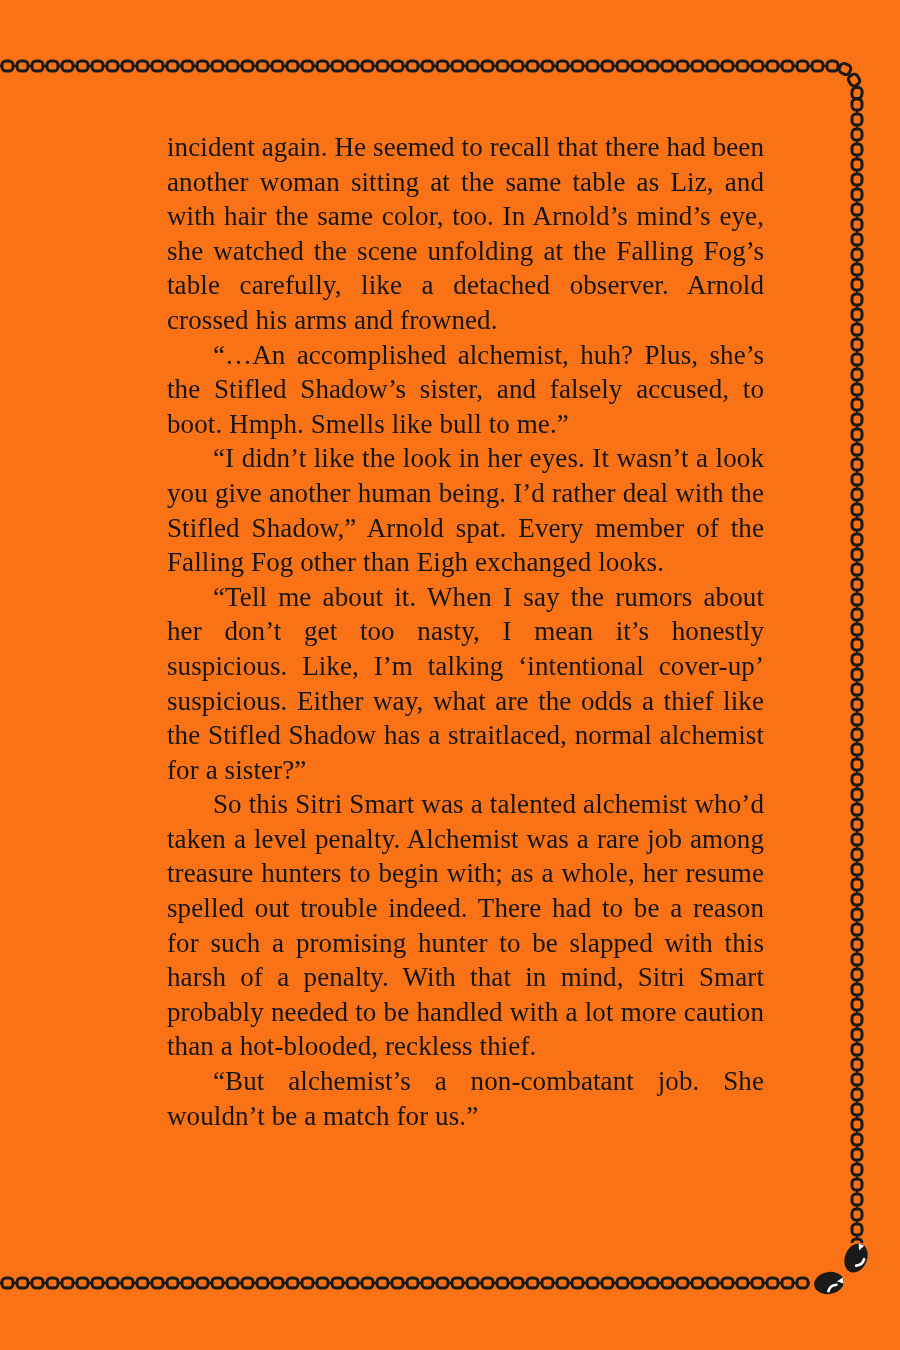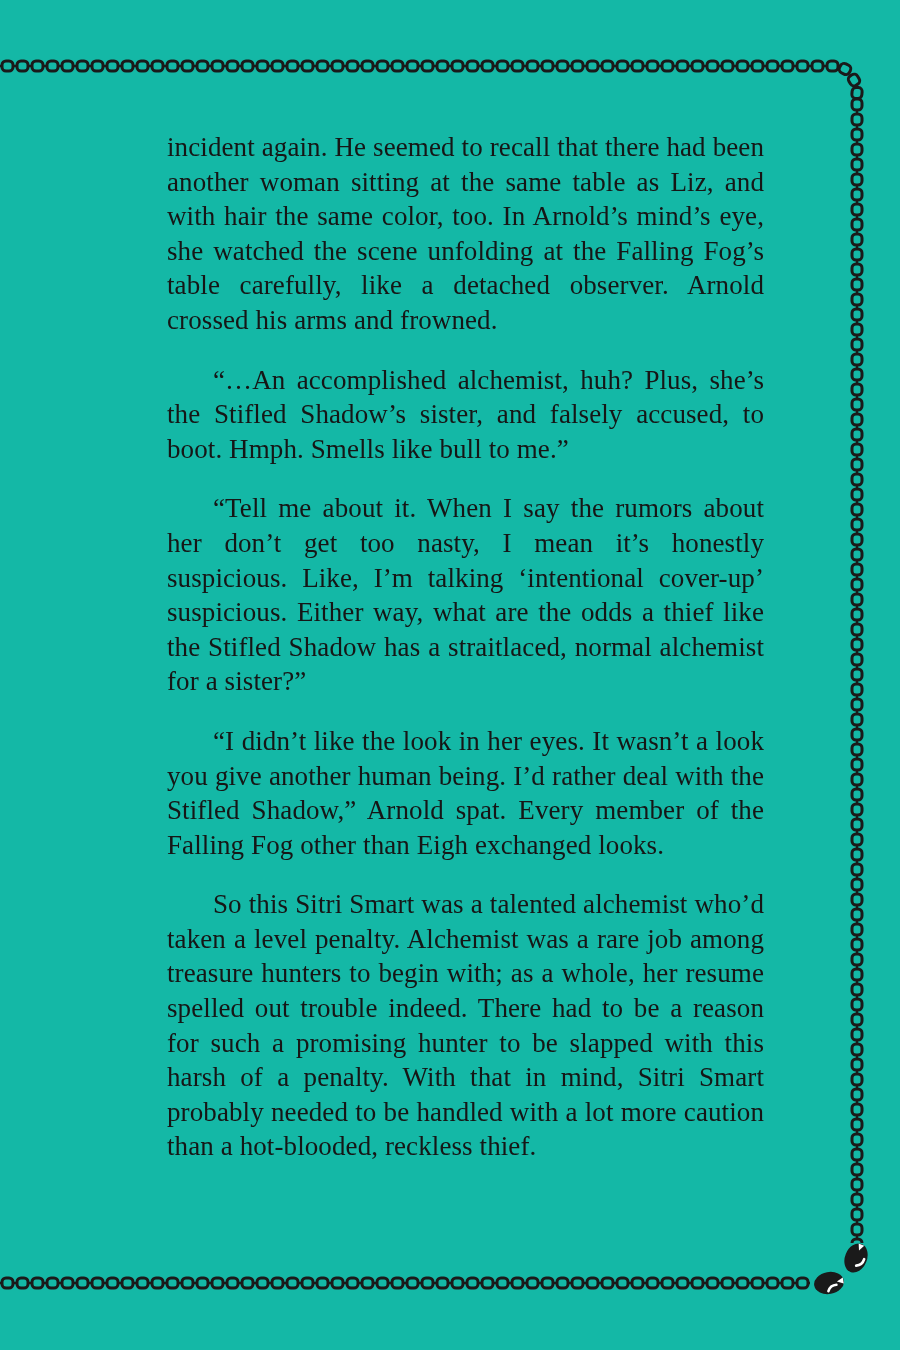--- a/index.html
+++ b/index.html
@@ -1,20 +1,20 @@
 <!DOCTYPE html>
 <html><head>
 <meta charset="utf-8">
 <style>
   html, body { margin: 0; padding: 0; background: #ffffff; }
   .page {
     position: relative;
     width: 900px;
     height: 1350px;
-    background: #14b8a6;
+    background: #f97316;
     overflow: hidden;
   }
   .border-svg {
     position: absolute;
     left: 0; top: 0;
     width: 900px; height: 1350px;
     display: block;
     pointer-events: none;
   }
   .text-column {
@@ -26,21 +26,21 @@
     font-size: 27px;
     line-height: 34.6px;
     color: #161616;
     text-align: justify;
     letter-spacing: 0.1px;
   }
   .text-column p {
     margin: 0;
     padding: 0;
   }
-  .text-column p.indent { text-indent: 46px; margin-top: 25px; }
+  .text-column p.indent { text-indent: 46px; }
   .text-column p.justify-last { text-align-last: justify; }
 </style>
 </head>
 <body>
 
 <div class="page">
 
   <svg class="border-svg" viewBox="0 0 900 1350" xmlns="http://www.w3.org/2000/svg" aria-hidden="true">
     <defs>
 
@@ -90,18 +90,19 @@
         <ellipse cx="0" cy="0" rx="15" ry="11" fill="#1a1a1a"></ellipse>
         <path d="M 14.5 -3 L 8 0 L 14.5 3 Z" fill="#ffffff"></path>
         <path d="M 7 3 A 9 9 0 0 0 -2 8" stroke="#ffffff" stroke-width="2.6" fill="none" stroke-linecap="round"></path>
       </g>
     </g>
   </svg>
 
   <main class="text-column" id="text-column">
       <p class="">incident again. He seemed to recall that there had been another woman sitting at the same table as Liz, and with hair the same color, too. In Arnold’s mind’s eye, she watched the scene unfolding at the Falling Fog’s table carefully, like a detached observer. Arnold crossed his arms and frowned.</p>
       <p class="indent">“…An accomplished alchemist, huh? Plus, she’s the Stifled Shadow’s sister, and falsely accused, to boot. Hmph. Smells like bull to me.”</p>
+      <p class="indent">“I didn’t like the look in her eyes. It wasn’t a look you give another human being. I’d rather deal with the Stifled Shadow,” Arnold spat. Every member of the Falling Fog other than Eigh exchanged looks.</p>
       <p class="indent">“Tell me about it. When I say the rumors about her don’t get too nasty, I mean it’s honestly suspicious. Like, I’m talking ‘intentional cover-up’ suspicious. Either way, what are the odds a thief like the Stifled Shadow has a straitlaced, normal alchemist for a sister?”</p>
-      <p class="indent">“I didn’t like the look in her eyes. It wasn’t a look you give another human being. I’d rather deal with the Stifled Shadow,” Arnold spat. Every member of the Falling Fog other than Eigh exchanged looks.</p>
       <p class="indent">So this Sitri Smart was a talented alchemist who’d taken a level penalty. Alchemist was a rare job among treasure hunters to begin with; as a whole, her resume spelled out trouble indeed. There had to be a reason for such a promising hunter to be slapped with this harsh of a penalty. With that in mind, Sitri Smart probably needed to be handled with a lot more caution than a hot-blooded, reckless thief.</p>
+      <p class="indent">“But alchemist’s a non-combatant job. She wouldn’t be a match for us.”</p>
     </main>
 
 </div>
 
 </body></html>

